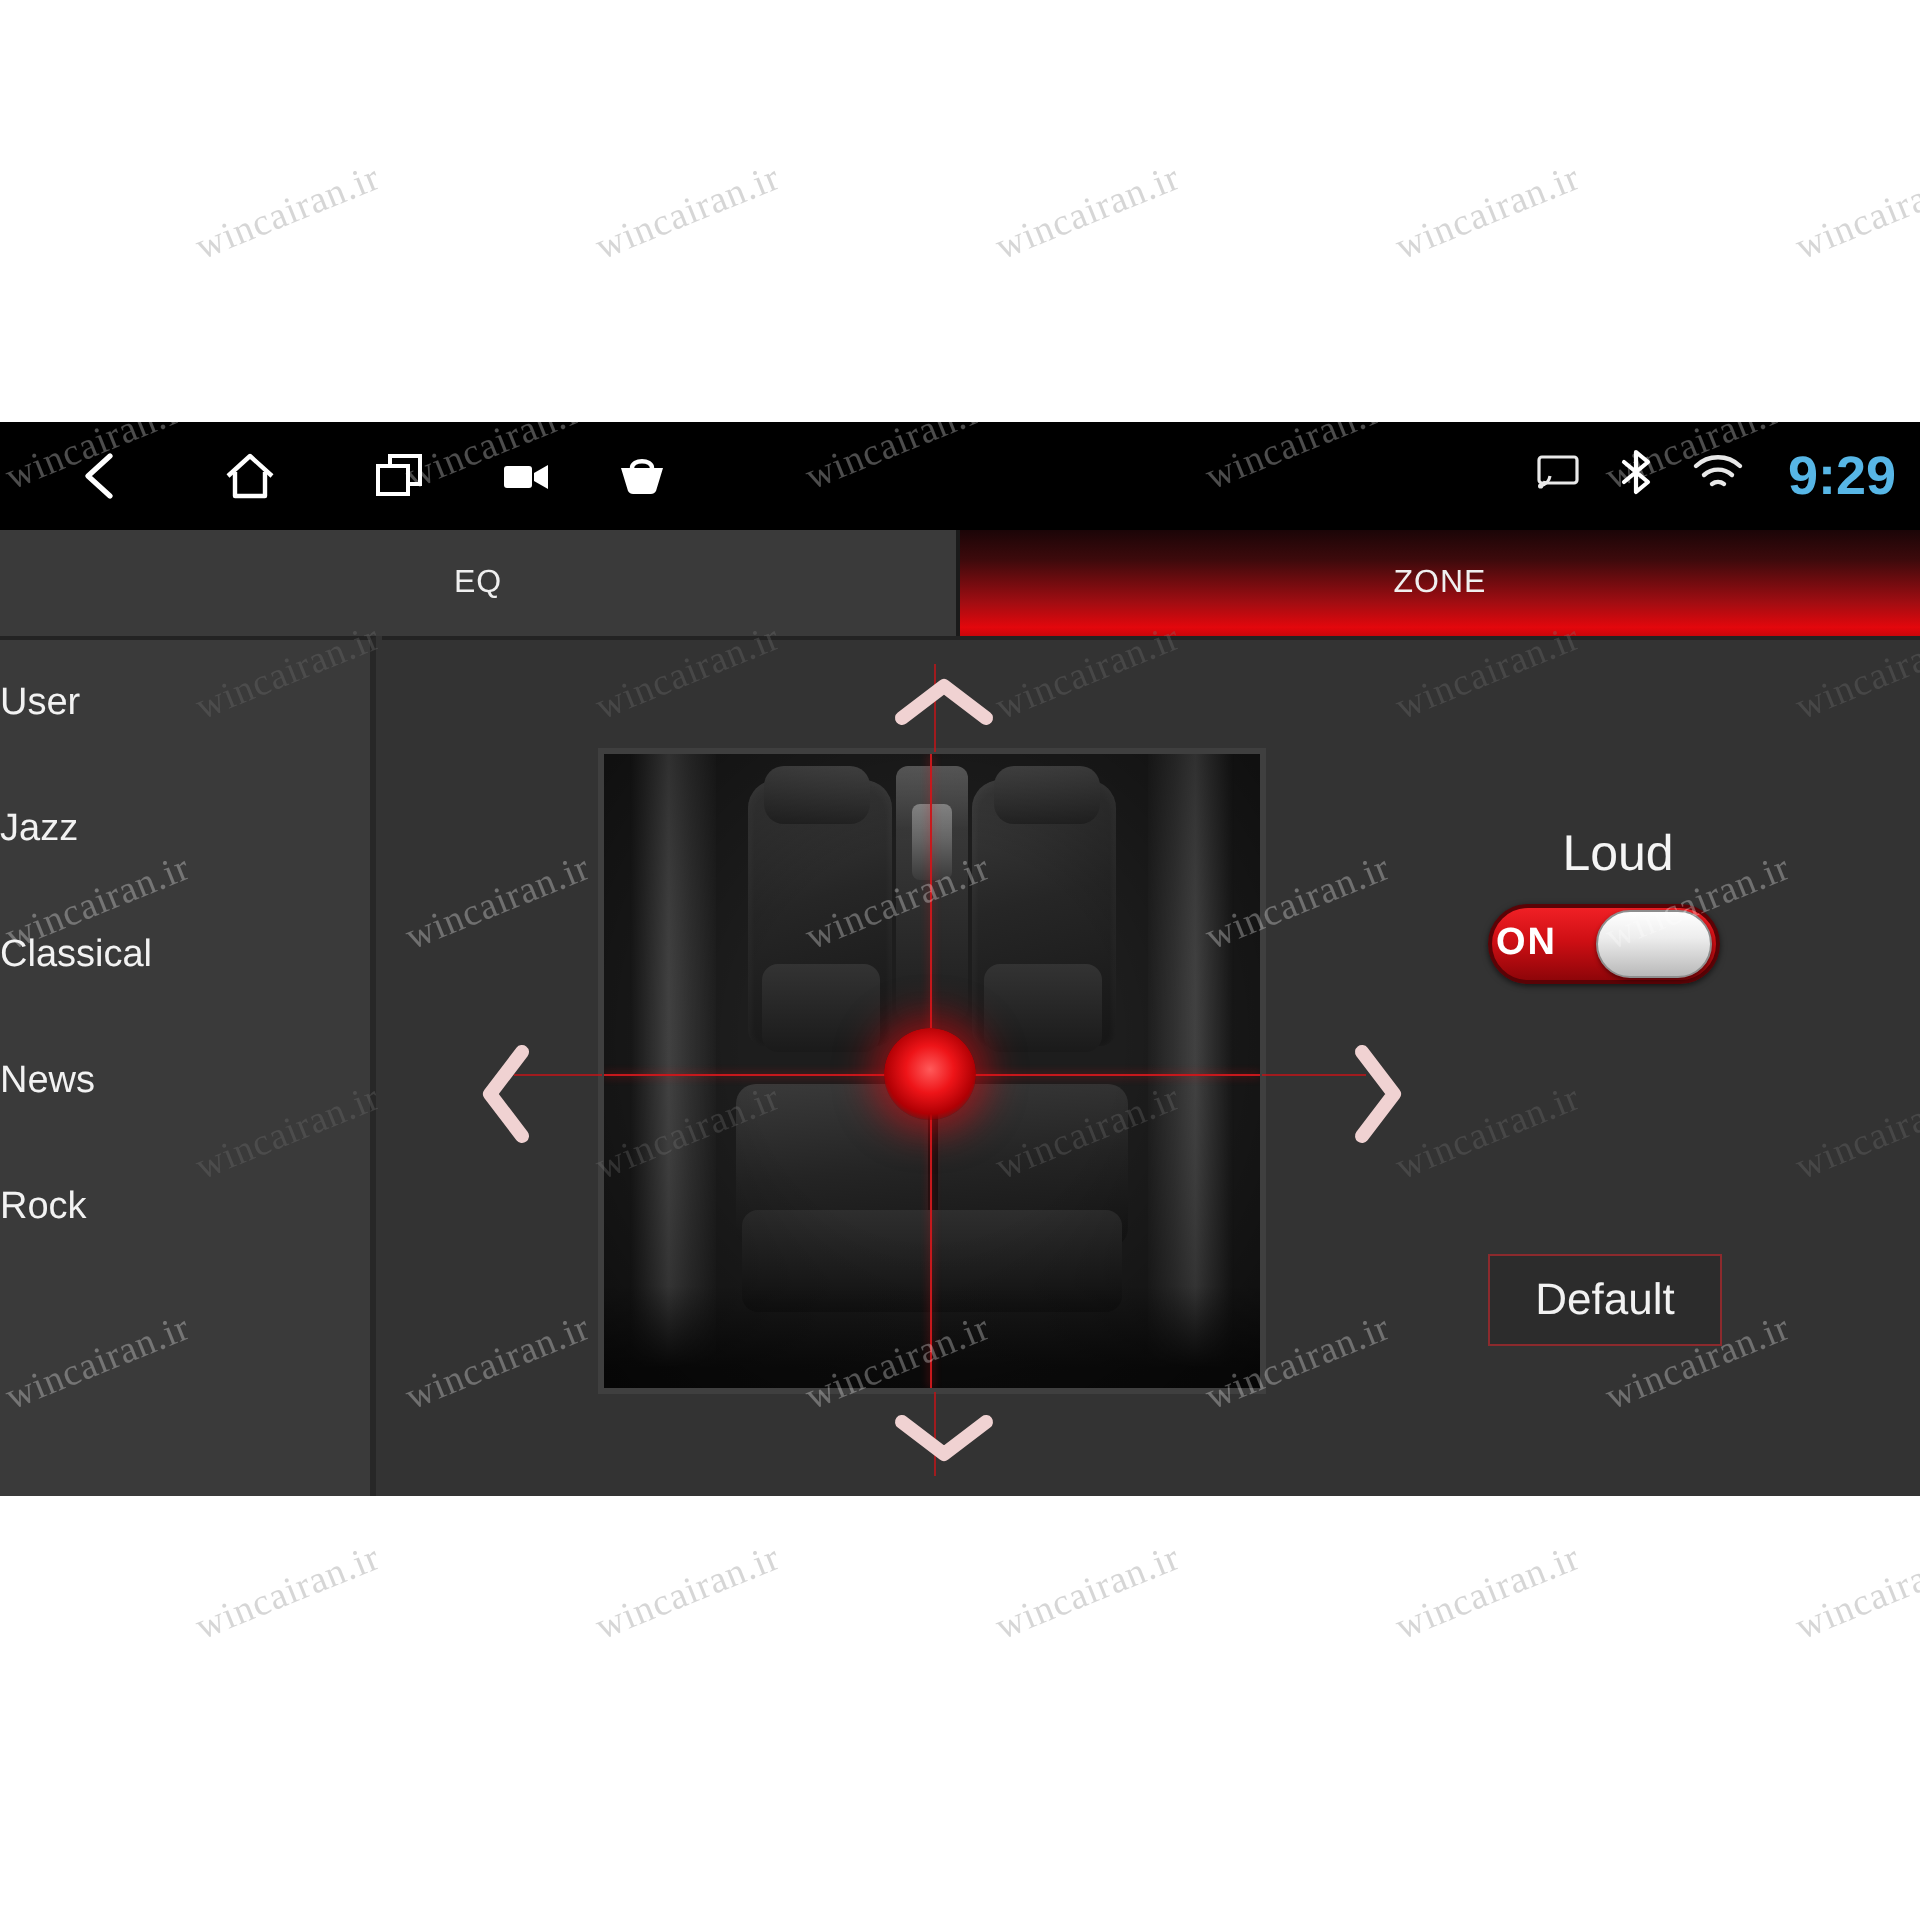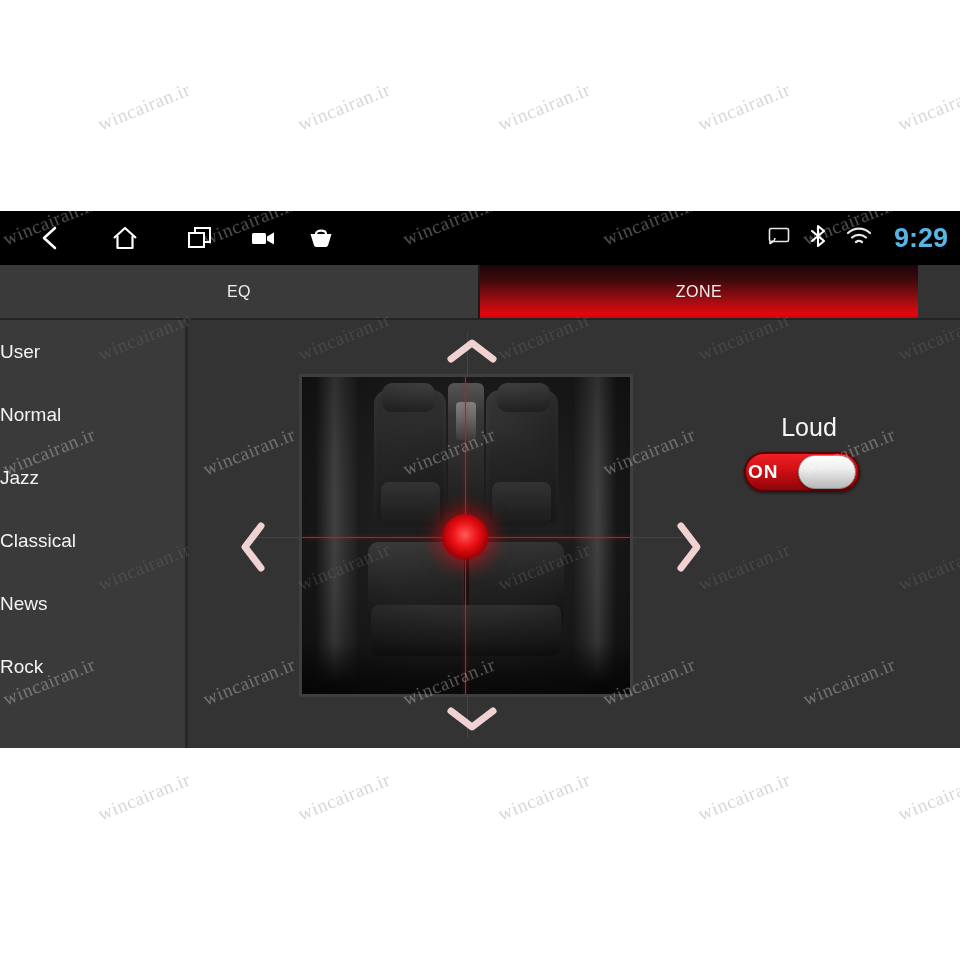--- a/index.html
+++ b/index.html
@@ -87,21 +87,21 @@
   #tab-eq {
     left: 0;
     width: 480px;
     background: #3a3a3a;
     border-right: 2px solid #1a1a1a;
     box-sizing: border-box;
     align-items: center;
   }
   #tab-zone {
     left: 480px;
-    width: 438px;
+    width: 480px;
     background: linear-gradient(to bottom, #1b0507 0%, #3d0a0c 28%, #a00d12 68%, #e3070c 92%, #c8060a 100%);
   }
 
   
   #body {
     position: absolute;
     left: 0; top: 107px;
     width: 960px;
     height: 430px;
     background: #333333;
@@ -427,24 +427,20 @@
         <span>ZONE</span>
       </div>
     </div>
 
     <div id="body">
 
       <div id="sidebar">
         <div class="preset">
 
           <span>User</span>
-        </div>
-        <div class="preset">
-
-          <span>Normal</span>
         </div>
         <div class="preset">
 
           <span>Jazz</span>
         </div>
         <div class="preset">
 
           <span>Classical</span>
         </div>
         <div class="preset">
@@ -508,20 +504,23 @@
           </svg>
         </div>
 
         <div id="loud-label">Loud</div>
 
         <div id="loud-toggle">
           <span id="loud-on-text">ON</span>
           <span id="loud-knob"></span>
         </div>
 
+        <div id="default-btn">
+          <span>Default</span>
+        </div>
 
       </div>
     </div>
   </div>
 
   <div id="watermark">
       <span class="wm" style="left: 0px; top: 0px;">wincairan.ir</span>
       <span class="wm" style="left: 200px; top: 0px;">wincairan.ir</span>
       <span class="wm" style="left: 400px; top: 0px;">wincairan.ir</span>
       <span class="wm" style="left: 600px; top: 0px;">wincairan.ir</span>

